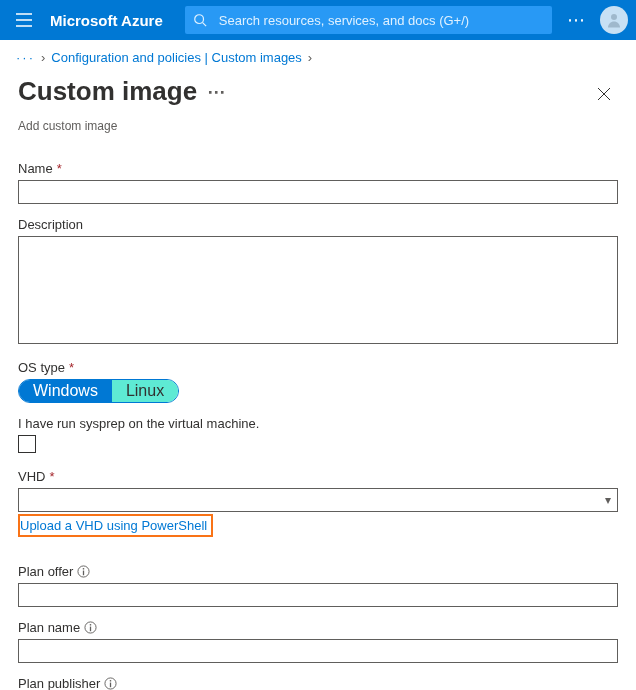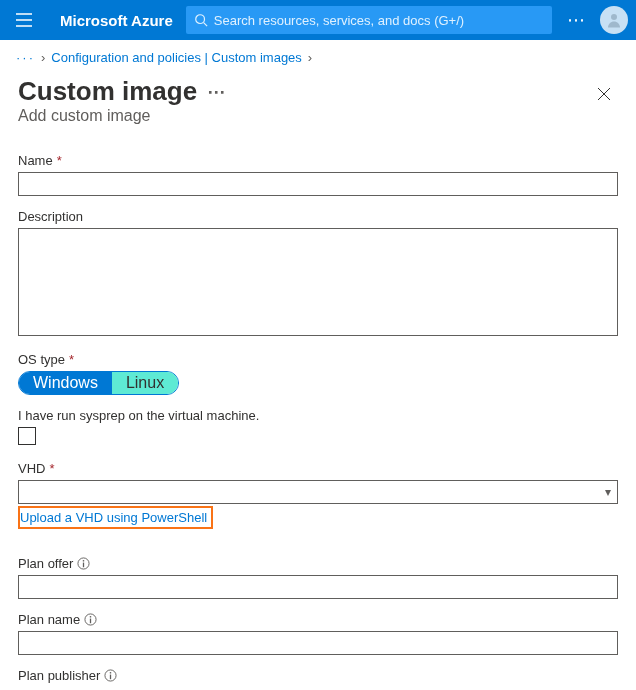--- a/index.html
+++ b/index.html
@@ -21,31 +21,31 @@
     align-items: center;
     padding: 0 8px;
     gap: 10px;
     color: #fff;
   }
   .hamburger {
     width: 32px; height: 32px;
     display: flex; align-items: center; justify-content: center;
     cursor: pointer;
   }
-  .brand { font-size: 15px; font-weight: 600; margin-left: 10px; }
+  .brand { font-size: 15px; font-weight: 600; margin-left: 0; }
   .searchwrap {
     flex: 1;
-    margin-left: 3px;
+    margin-left: 12px;
     height: 28px;
     background: #2899f5;
     border-radius: 2px;
     display: flex;
     align-items: center;
     padding: 0 8px;
-    gap: 6px;
+    gap: 12px;
   }
   .searchwrap input {
     flex: 1;
     background: transparent;
     border: none;
     outline: none;
     color: #fff;
     font-size: 13px;
   }
   .searchwrap input::placeholder { color: #dff1ff; }
@@ -79,21 +79,21 @@
   
   .pagehead {
     padding: 2px 18px 6px 18px;
     display: flex;
     align-items: flex-start;
     justify-content: space-between;
   }
   .pagehead .titles { display: flex; flex-direction: column; }
   .pagehead h1 { font-size: 26px; font-weight: 600; display: flex; align-items: center; gap: 10px; }
   .pagehead .mored { color: #605e5c; font-size: 18px; cursor: pointer; }
-  .pagehead .sub { font-size: 16px; color: #605e5c; margin-top: 0px; }
+  .pagehead .sub { font-size: 12px; color: #605e5c; margin-top: 12px; }
   .close {
     width: 28px; height: 28px;
     display: flex; align-items: center; justify-content: center;
     cursor: pointer;
     margin-top: 4px;
   }
 
   
   .formbody { padding: 22px 18px 0 18px; display: flex; flex-direction: column; gap: 3px; }
   .fieldblock { margin-bottom: 10px; }

